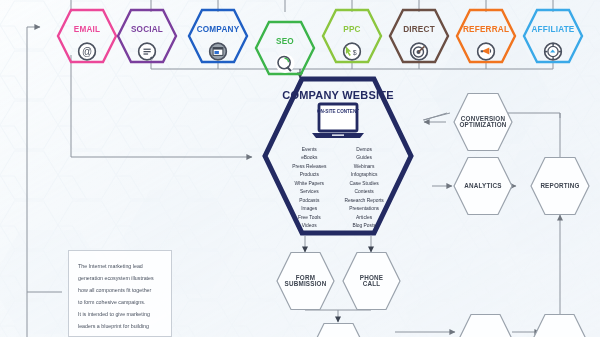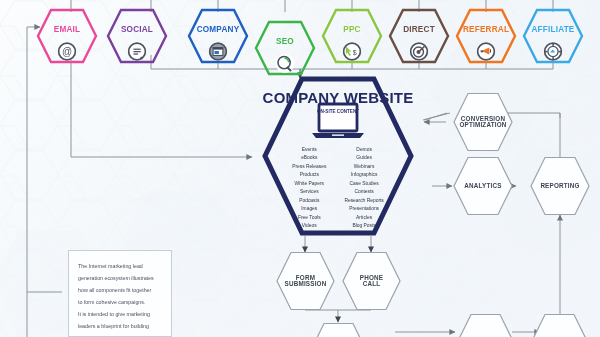--- a/index.html
+++ b/index.html
@@ -25,21 +25,21 @@
     width:19px;height:19px;border-radius:50%;display:flex;align-items:center;
     justify-content:center;background:#ffffff;}
   .chanicon svg{display:block;}
 
   
   .ghex .hexlabel{font-size:6.3px;color:#3d4450;font-weight:bold;}
 
   
   #center{position:absolute;left:262px;top:76px;width:152px;height:160px;}
   #centerTitle{position:absolute;left:0;right:0;top:13px;text-align:center;
-    font-size:15px;font-weight:bold;color:#232a62;letter-spacing:.2px;}
+    font-size:11px;font-weight:bold;color:#232a62;letter-spacing:.2px;}
   #laptop{position:absolute;left:50%;top:26px;transform:translateX(-50%);
     width:60px;height:40px;}
   #laptopText{position:absolute;left:50%;top:33px;transform:translateX(-50%);
     width:46px;text-align:center;font-size:4.6px;font-weight:bold;
     color:#2b3370;line-height:1.25;}
   #contentCols{position:absolute;left:0;right:0;top:70px;display:flex;
     justify-content:center;gap:18px;}
   #contentCols .col{font-size:4.9px;line-height:1.72;color:#2f3444;
     text-align:center;white-space:pre-line;}
 
@@ -126,34 +126,34 @@
       <path d="M305,300 L305,310 L371,310 L371,300"></path>
       <path d="M338,310 L338,322" marker-end="url(#ahd)"></path>
 
       <path d="M395,332 L455,332" marker-end="url(#ah)"></path>
       <path d="M512,332 L540,332" marker-end="url(#ah)"></path>
 
       <path d="M27,292 L62,292"></path>
     </g>
   </svg>
 
-  <div class="hex chan" style="left:36px;top:8px;">
+  <div class="hex chan" style="left:56px;top:8px;">
     <svg class="hexsvg" viewBox="0 0 62 56">
       <polygon points="15,2 47,2 60,28 47,54 15,54 2,28" fill="none" stroke="#ec4899" stroke-width="2.4"></polygon>
     </svg>
     <span class="hexlabel" style="color:#ec4899;">EMAIL</span>
     <span class="chanicon">
       <svg width="19" height="19" viewBox="0 0 19 19">
         <circle cx="9.5" cy="9.5" r="8.4" fill="#fff" stroke="#4b5260" stroke-width="1.7"></circle>
         <text x="9.5" y="13.2" font-size="10" text-anchor="middle" font-family="Liberation Sans, sans-serif" fill="#4b5260">@</text>
       </svg>
     </span>
   </div>
 
-  <div class="hex chan" style="left:106px;top:8px;">
+  <div class="hex chan" style="left:116px;top:8px;">
     <svg class="hexsvg" viewBox="0 0 62 56">
       <polygon points="15,2 47,2 60,28 47,54 15,54 2,28" fill="none" stroke="#7b3f9d" stroke-width="2.4"></polygon>
     </svg>
     <span class="hexlabel" style="color:#7b3f9d;">SOCIAL</span>
     <span class="chanicon">
       <svg width="19" height="19" viewBox="0 0 19 19">
         <circle cx="9.5" cy="9.5" r="8.4" fill="#fff" stroke="#4b5260" stroke-width="1.7"></circle>
         <path d="M12.5 15.5 L15 18 L14.2 14.6 z" fill="#4b5260"></path>
         <rect x="6" y="6.6" width="7.2" height="1.25" fill="#4b5260"></rect>
         <rect x="6" y="9" width="7.2" height="1.25" fill="#4b5260"></rect>

